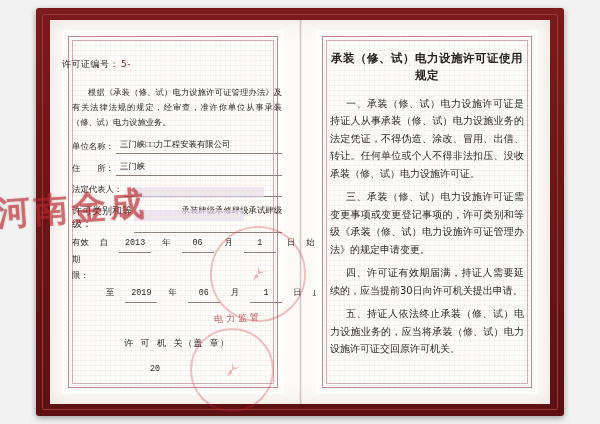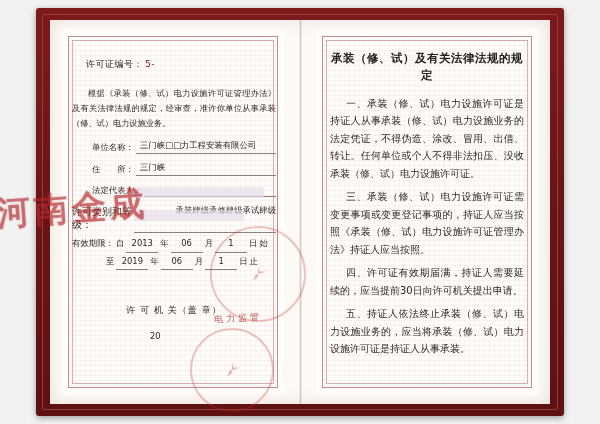--- a/index.html
+++ b/index.html
@@ -53,57 +53,57 @@
     position:absolute;left:8px;top:8px;right:8px;bottom:8px;
     background-image:
       repeating-linear-gradient(0deg,rgba(190,140,150,.10) 0 1px,transparent 1px 5px),
       repeating-linear-gradient(90deg,rgba(190,140,150,.08) 0 1px,transparent 1px 5px);
     pointer-events:none;
   }
   .content{position:absolute;left:14px;top:14px;right:14px;bottom:12px;}
   
   .zh{font-family:"DejaVu Sans","Liberation Sans",sans-serif;color:#2a2320;}
   .serial{
-    position:absolute;left:24px;top:28px;font-size:9px;letter-spacing:.5px;color:#2a2320;
+    position:absolute;left:0;top:28px;font-size:9px;letter-spacing:.5px;color:#2a2320;
   }
   .serial .num{color:#7a1418;margin-left:2px;}
   .title-r{
     text-align:center;font-size:11.5px;font-weight:bold;color:#24201e;
     letter-spacing:.5px;margin-top:6px;margin-bottom:10px;line-height:1.5;
   }
   .para{
     font-size:10px;line-height:1.75;color:#2d2724;text-align:justify;
     margin-bottom:6px;text-indent:16px;
   }
-  .l-body{position:absolute;left:10px;top:56px;right:8px;}
+  .l-body{position:absolute;left:10px;top:56px;right:2px;font-family:Liberation Mono, monospace;}
   .l-para{
     font-size:8.2px;line-height:1.8;color:#2d2724;text-align:justify;text-indent:16px;
     margin-bottom:10px;
   }
   .field{
     display:flex;align-items:flex-end;font-size:8.4px;color:#2d2724;
-    margin-bottom:8px;line-height:1.4;margin-left:20px;
+    margin-bottom:8px;line-height:1.4;
   }
   .field .lbl{white-space:nowrap;}
   .field .val{
     flex:1;border-bottom:0.6px solid #8d8078;margin-left:2px;
     padding-left:4px;padding-bottom:1px;min-height:11px;color:#1d1a18;
   }
   .field .val.empty{color:transparent;}
   .grades{
     display:flex;justify-content:flex-end;font-size:8.4px;color:#2d2724;
     border-bottom:0.6px solid #8d8078;padding-bottom:16px;margin-bottom:8px;
     margin-left:62px;
   }
   .grade-row{position:relative;}
   .grade-row .lbl2{
     position:absolute;left:0;top:0;font-size:10px;line-height:1.35;color:#2d2724;width:60px;
   }
   .dates{font-size:8.4px;color:#2d2724;line-height:2;}
-  .dates .row{display:flex;align-items:flex-start;gap:2px;}
+  .dates .row{display:flex;align-items:flex-start;gap:11px;}
   .dates .u{border-bottom:0.6px solid #8d8078;padding:0 3px;min-width:26px;text-align:center;}
   .org{
     margin-top:34px;text-align:center;font-size:9px;color:#2d2724;letter-spacing:1px;
   }
   .year{
     margin-top:14px;text-align:left;padding-left:78px;font-size:8.4px;color:#2d2724;
   }
   
   .seal-round{
     position:absolute;width:92px;height:92px;border-radius:50%;
@@ -214,23 +214,23 @@
 
     <div class="seal-round seal-l1"></div>
     <div class="seal-round seal-l2"></div>
     <div class="stamp-text" style="left:152px;top:282px;">电力监管</div>
   </div>
 
   <div class="page right">
     <div class="page-frame"></div>
     <div class="guilloche"></div>
     <div class="content">
-      <div class="title-r zh">承装（修、试）及有关法律法规的规定</div>
+      <div class="title-r zh">承装（修、试）电力设施许可证使用规定</div>
       <div class="para">一、承装（修、试）电力设施许可证是持证人从事承装（修、试）电力设施业务的法定凭证，不得伪造、涂改、冒用、出借、转让。任何单位或个人不得非法扣压、没收承装（修、试）电力设施许可证。</div>
-      <div class="para">三、承装（修、试）电力设施许可证需变更事项或变更登记事项的，持证人应当按照《承装（修、试）电力设施许可证管理办法》持证人应当按照。</div>
+      <div class="para">三、承装（修、试）电力设施许可证需变更事项或变更登记事项的，许可类别和等级《承装（修、试）电力设施许可证管理办法》的规定申请变更。</div>
       <div class="para">四、许可证有效期届满，持证人需要延续的，应当提前30日向许可机关提出申请。</div>
-      <div class="para">五、持证人依法终止承装（修、试）电力设施业务的，应当将承装（修、试）电力设施许可证是持证人从事承装。</div>
+      <div class="para">五、持证人依法终止承装（修、试）电力设施业务的，应当将承装（修、试）电力设施许可证交回原许可机关。</div>
     </div>
   </div>
 
   <div class="watermark">河南金成</div>
 
 </div>
 
 </body></html>

